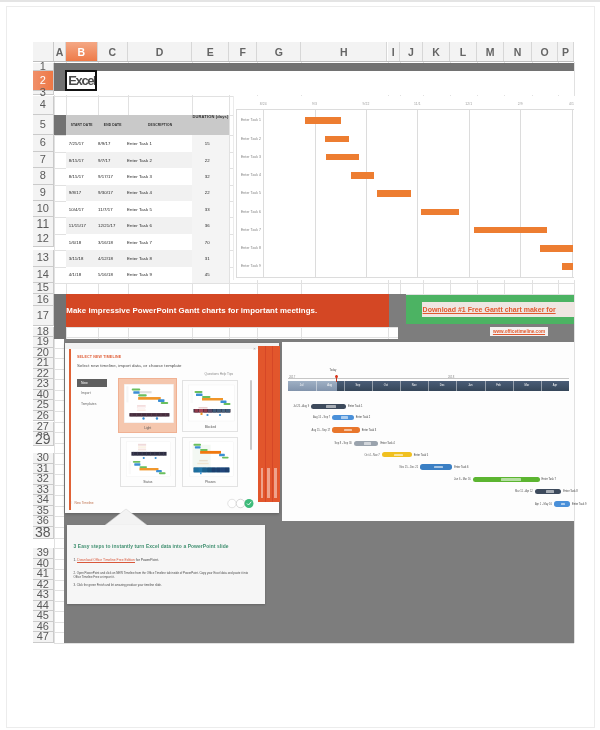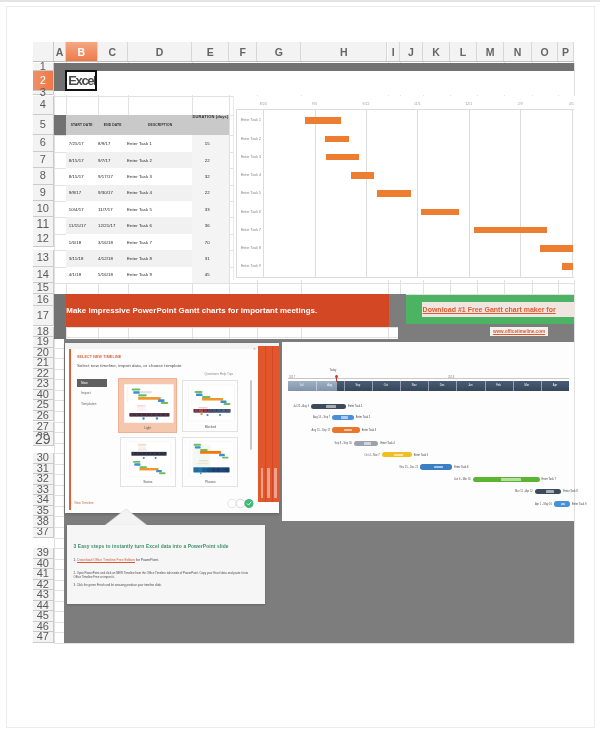--- a/index.html
+++ b/index.html
@@ -165,21 +165,21 @@
 <div class="rh" style="top:432.0px;height:10.6px;font-size:11.0px;line-height:9.1px;overflow:visible">28</div>
 <div class="rh" style="top:435px;height:10.5px;font-size:14px;line-height:9.0px;overflow:visible">29</div>
 <div class="rh" style="top:453.1px;height:10.6px;font-size:11.0px;line-height:9.1px;overflow:visible">30</div>
 <div class="rh" style="top:463.7px;height:10.5px;font-size:11.0px;line-height:9.0px;overflow:visible">31</div>
 <div class="rh" style="top:474.2px;height:10.6px;font-size:11.0px;line-height:9.1px;overflow:visible">32</div>
 <div class="rh" style="top:484.8px;height:10.5px;font-size:11.0px;line-height:9.0px;overflow:visible">33</div>
 <div class="rh" style="top:495.3px;height:10.6px;font-size:11.0px;line-height:9.1px;overflow:visible">34</div>
 <div class="rh" style="top:505.9px;height:10.5px;font-size:11.0px;line-height:9.0px;overflow:visible">35</div>
 <div class="rh" style="top:516.4px;height:10.6px;font-size:11.0px;line-height:9.1px;overflow:visible">36</div>
 <div class="rh" style="top:527.0px;height:10.5px;font-size:11.0px;line-height:9.0px;overflow:visible">37</div>
-<div class="rh" style="top:517px;height:10.6px;font-size:11.0px;line-height:9.1px;overflow:visible">38</div>
+<div class="rh" style="top:528px;height:10.6px;font-size:14px;line-height:9.1px;overflow:visible">38</div>
 <div class="rh" style="top:548.1px;height:10.5px;font-size:11.0px;line-height:9.0px;overflow:visible">39</div>
 <div class="rh" style="top:558.6px;height:10.5px;font-size:11.0px;line-height:9.0px;overflow:visible">40</div>
 <div class="rh" style="top:569.1px;height:10.6px;font-size:11.0px;line-height:9.1px;overflow:visible">41</div>
 <div class="rh" style="top:579.7px;height:10.5px;font-size:11.0px;line-height:9.0px;overflow:visible">42</div>
 <div class="rh" style="top:590.2px;height:10.6px;font-size:11.0px;line-height:9.1px;overflow:visible">43</div>
 <div class="rh" style="top:600.8px;height:10.5px;font-size:11.0px;line-height:9.0px;overflow:visible">44</div>
 <div class="rh" style="top:611.3px;height:10.6px;font-size:11.0px;line-height:9.1px;overflow:visible">45</div>
 <div class="rh" style="top:621.9px;height:10.5px;font-size:11.0px;line-height:9.0px;overflow:visible">46</div>
 <div class="rh" style="top:632.4px;height:10.6px;font-size:11.0px;line-height:9.1px;overflow:visible">47</div>
 </div>

